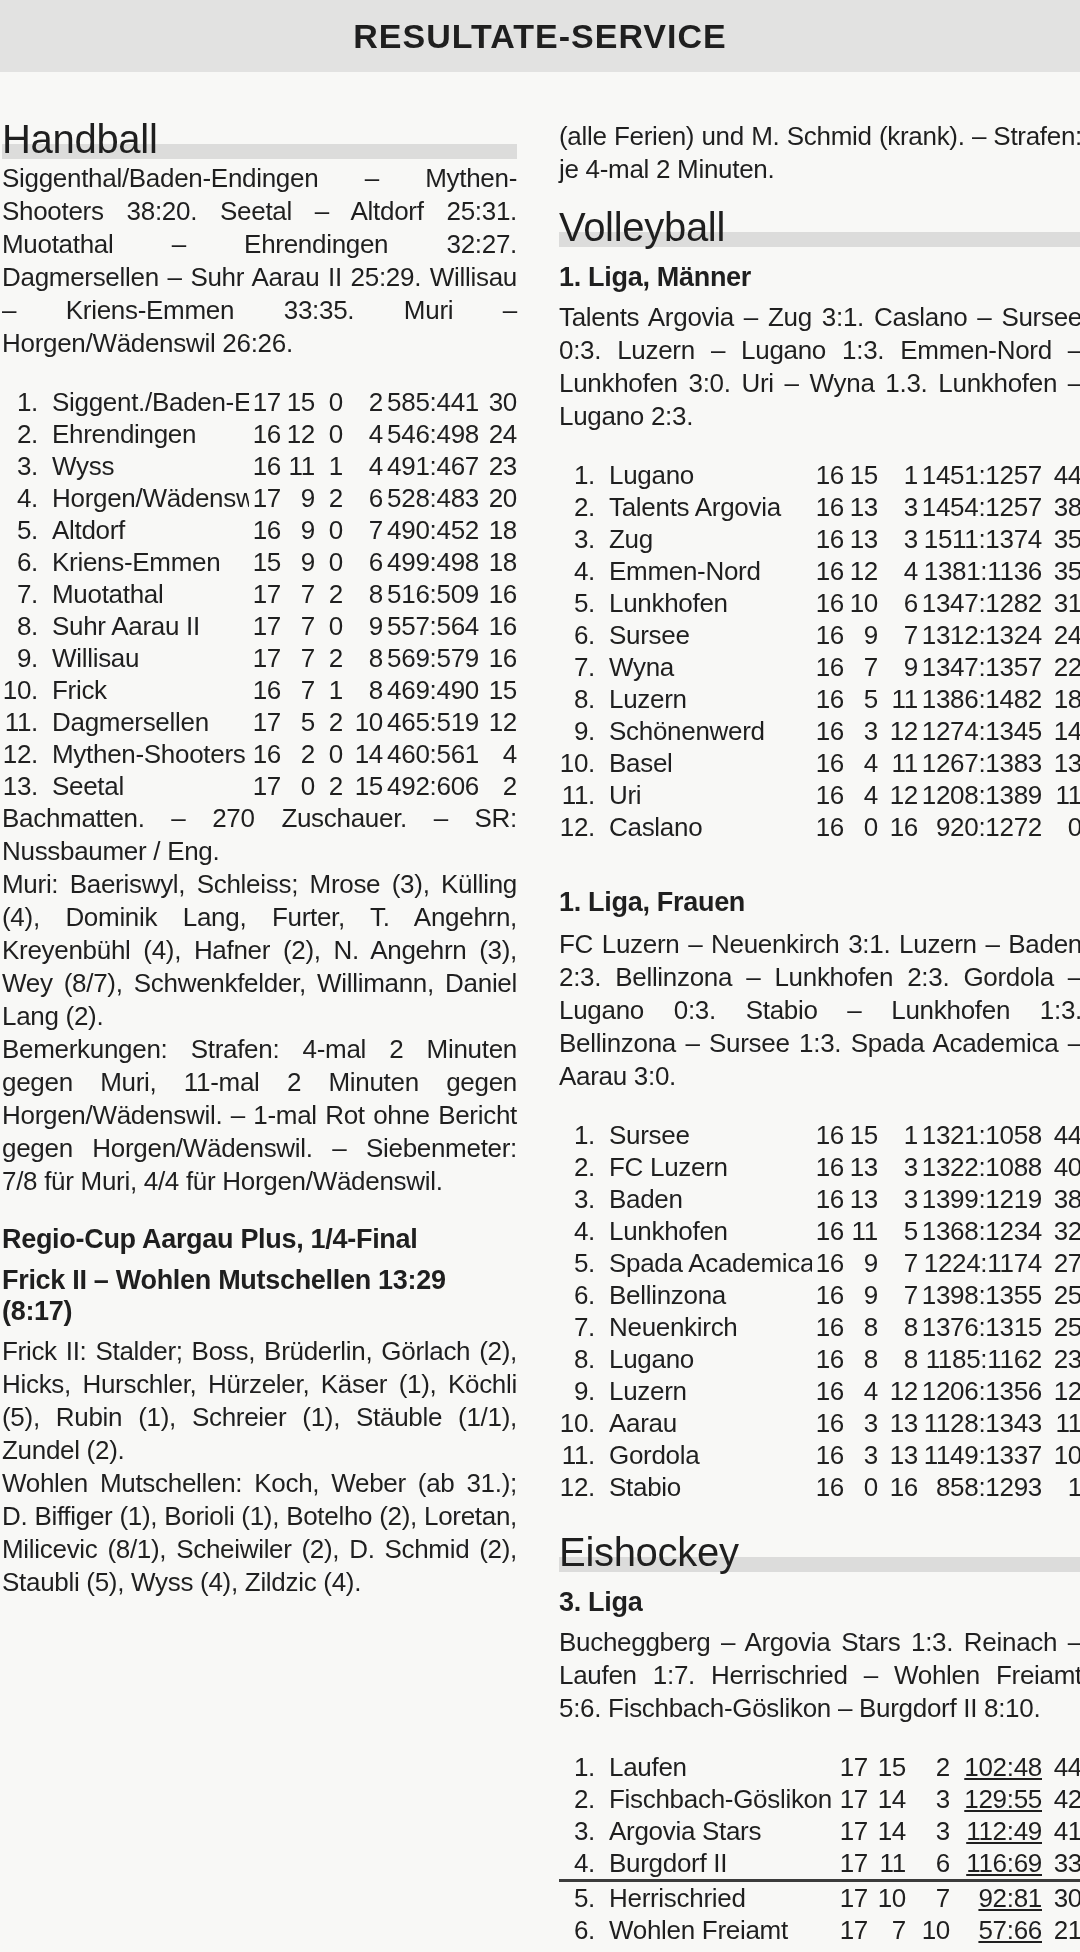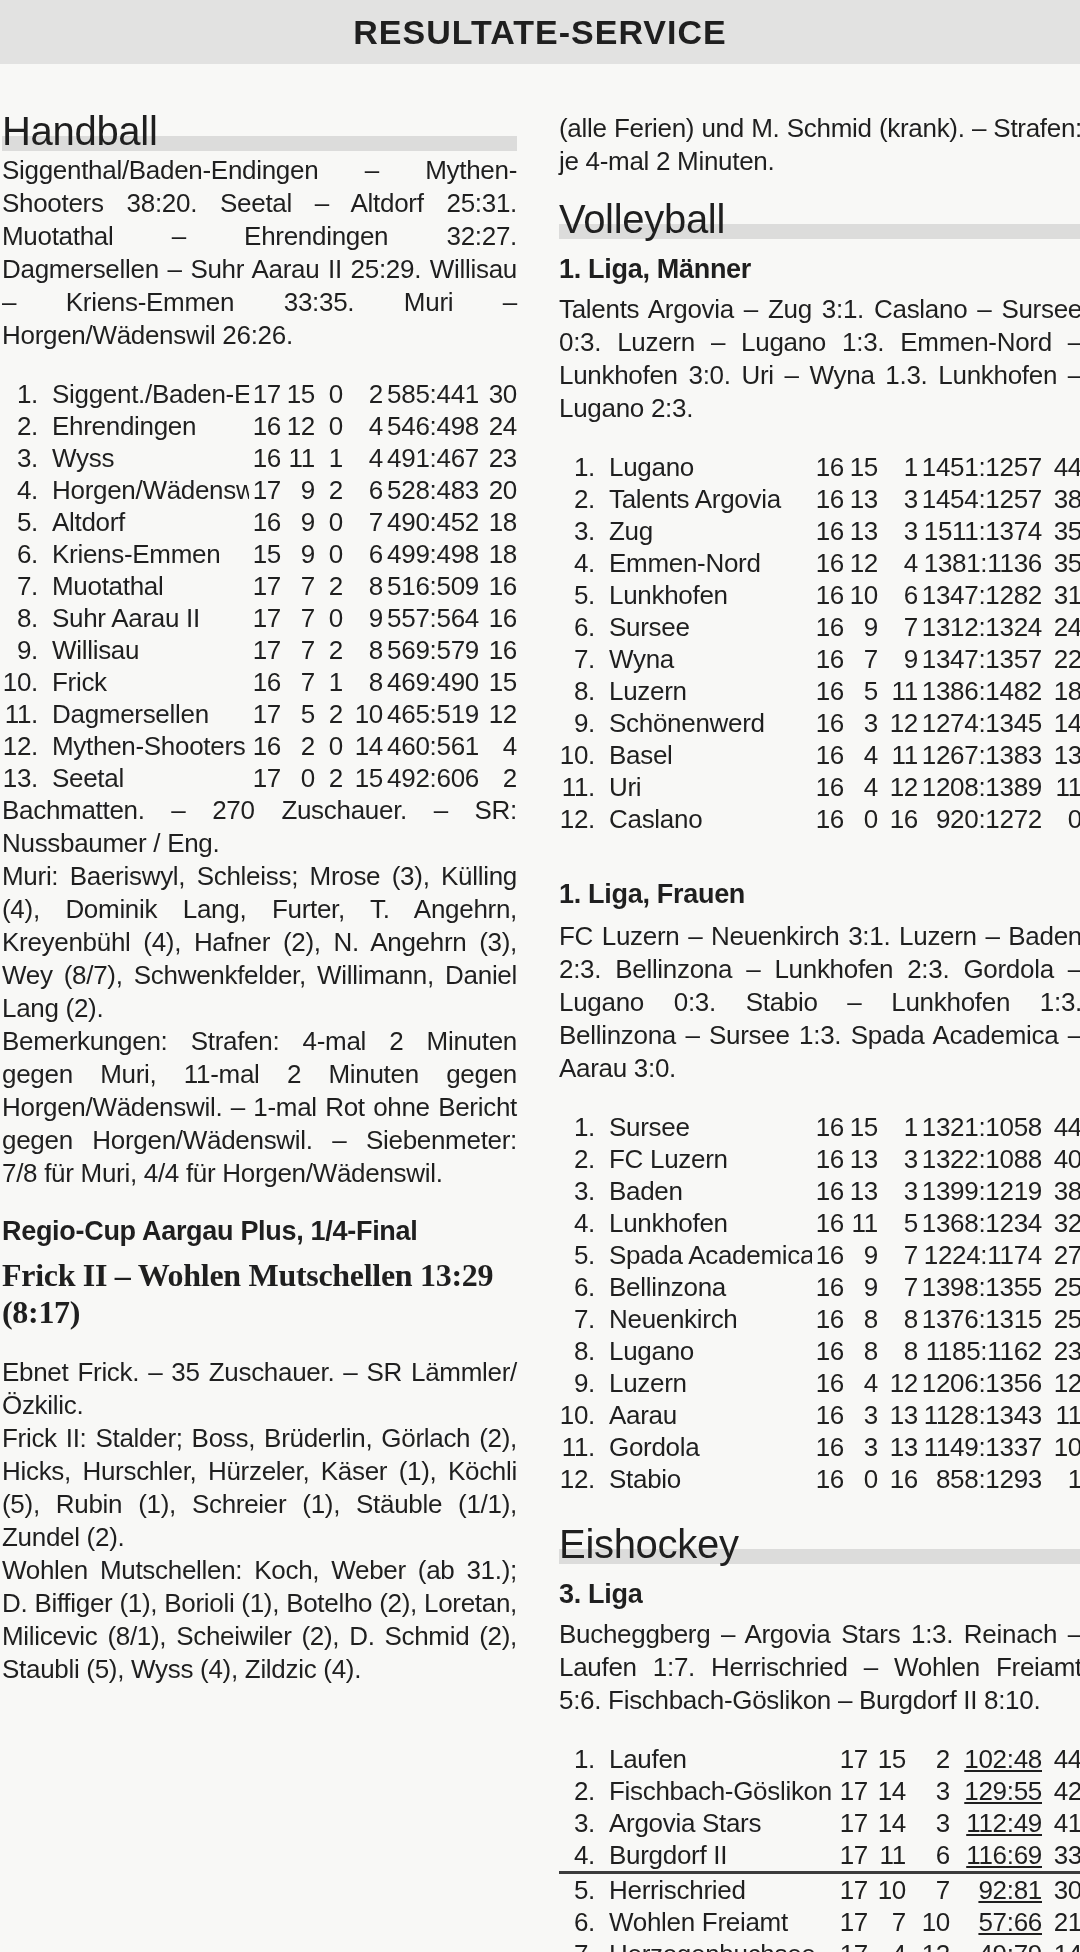--- a/index.html
+++ b/index.html
@@ -3,21 +3,21 @@
 <meta charset="utf-8">
 <style>
   html,body{margin:0;padding:0;}
   body{
     width:1080px;height:1952px;overflow:hidden;
     background:#f8f8f6;color:#1f1f1f;
     font-family:"Liberation Sans", sans-serif;
     letter-spacing:-0.3px;
   }
   .masthead{
-    height:64px;background:#e2e2e1;
+    height:72px;background:#e2e2e1;
     display:flex;align-items:center;justify-content:center;
   }
   .masthead-title{font-size:34px;font-weight:bold;letter-spacing:1px;}
   .columns{display:flex;padding-left:2px;}
   .col-left{width:515px;flex:0 0 515px;}
   .col-right{width:523px;flex:0 0 523px;margin-left:42px;}
 
   .sect{position:relative;margin-top:44px;height:46px;}
   .sect .bar{position:absolute;left:0;right:0;bottom:3px;height:15px;background:#dcdcdb;}
   .sect .txt{position:relative;font-size:40px;font-weight:normal;line-height:46px;}
@@ -29,21 +29,21 @@
 
   .body-p{
     font-size:26px;line-height:33px;margin:0;
     text-align:justify;text-justify:inter-word;
     font-stretch:condensed;
   }
   .carryover{margin-top:48px;}
 
   .report-title{font-size:27px;font-weight:bold;margin:42px 0 8px;}
   .cup-label{font-size:27px;font-weight:bold;margin:26px 0 0;}
-  .cup-title{font-size:32px;font-weight:bold;margin:10px 0 25px;font-family:Liberation Serif, serif;}
+  .cup-title{font-size:27px;font-weight:bold;margin:10px 0 8px;}
 
   .dtable{margin-top:26px;font-size:26px;}
   .trow{display:flex;height:32px;line-height:32px;white-space:nowrap;align-items:baseline;}
   .trow span{display:block;}
   .c-rank{flex:0 0 36px;text-align:right;}
   .c-team{flex:1 1 auto;padding-left:14px;overflow:hidden;}
   .c-gp{flex:0 0 32px;text-align:right;}
   .c-w{flex:0 0 34px;text-align:right;}
   .c-d{flex:0 0 28px;text-align:right;}
   .c-l{flex:0 0 40px;text-align:right;}
@@ -210,21 +210,20 @@
           <span class="c-pts">2</span>
         </div>
       </div>
 
     <p class="body-p">Bachmatten. – 270 Zuschauer. – SR: Nussbaumer / Eng.</p>
     <p class="body-p">Muri: Baeriswyl, Schleiss; Mrose (3), Külling (4), Dominik Lang, Furter, T. Angehrn, Kreyenbühl (4), Hafner (2), N. Angehrn (3), Wey (8/7), Schwenkfelder, Willimann, Daniel Lang (2).</p>
     <p class="body-p">Bemerkungen: Strafen: 4-mal 2 Minuten gegen Muri, 11-mal 2 Minuten gegen Horgen/Wädenswil. – 1-mal Rot ohne Bericht gegen Horgen/Wädenswil. – Siebenmeter: 7/8 für Muri, 4/4 für Horgen/Wädenswil.</p>
 
     <div class="cup-label">Regio-Cup Aargau Plus, 1/4-Final</div>
     <div class="cup-title">Frick II – Wohlen Mutschellen 13:29 (8:17)</div>
-    <p class="body-p">Ebnet Frick. – 35 Zuschauer. – SR Lämmler/Özkilic.</p>
     <p class="body-p">Frick II: Stalder; Boss, Brüderlin, Görlach (2), Hicks, Hurschler, Hürzeler, Käser (1), Köchli (5), Rubin (1), Schreier (1), Stäuble (1/1), Zundel (2).</p>
     <p class="body-p">Wohlen Mutschellen: Koch, Weber (ab 31.); D. Biffiger (1), Borioli (1), Botelho (2), Loretan, Milicevic (8/1), Scheiwiler (2), D. Schmid (2), Staubli (5), Wyss (4), Zildzic (4).</p>
 
   </div>
 
   <div class="col-right">
 
     <p class="body-p carryover">(alle Ferien) und M. Schmid (krank). – Strafen: je 4-mal 2 Minuten.</p>
 
     <div class="sect">

